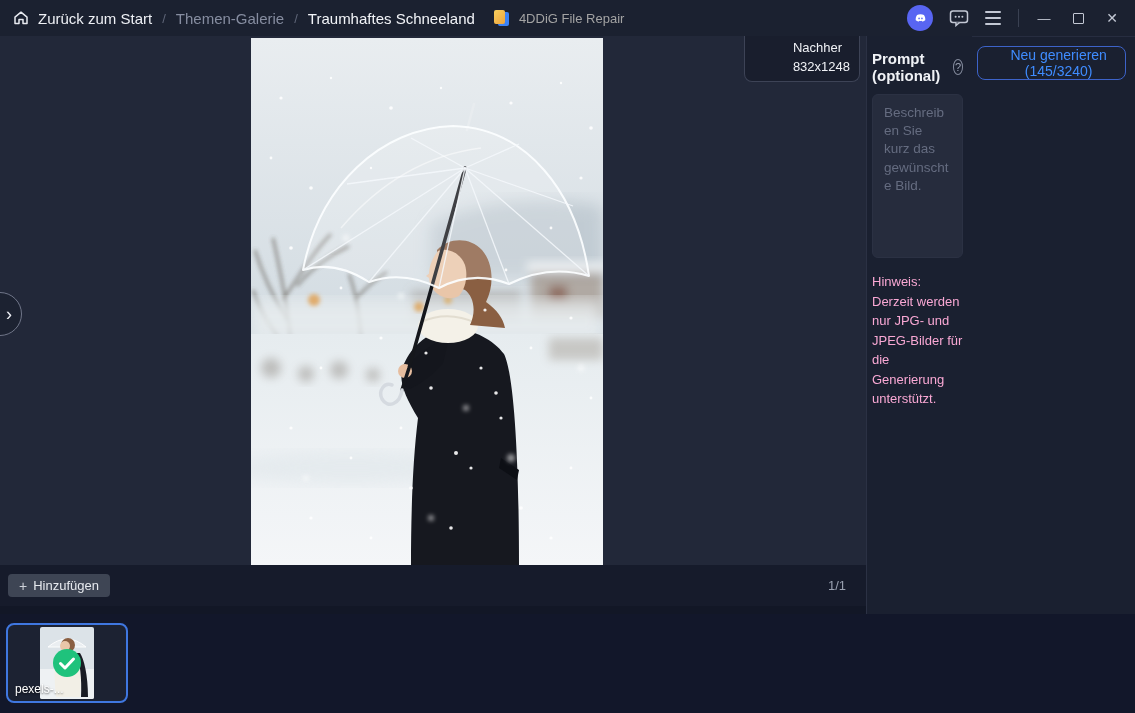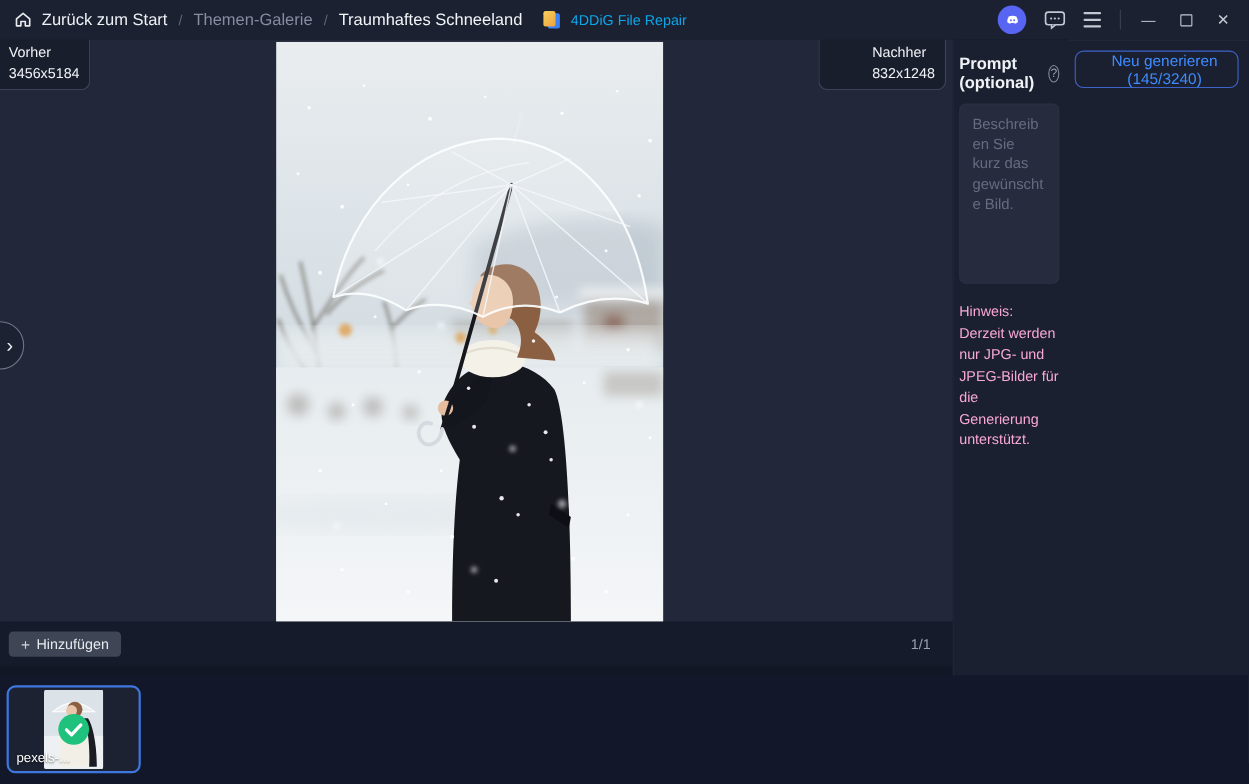--- a/index.html
+++ b/index.html
@@ -12,21 +12,21 @@
   .titlebar { height:36px; background:#1b2130; display:flex; align-items:center; padding-left:12px; flex:0 0 36px; }
   .home-ic { width:18px; height:18px; display:flex; align-items:center; justify-content:center; margin-right:8px; cursor:pointer; }
   .tb-back { font-size:15px; color:#eef0f5; cursor:pointer; }
   .tb-sep { font-size:13px; color:#5f6678; margin:0 10px; }
   .tb-crumb-muted { font-size:15px; color:#868da0; cursor:pointer; }
   .tb-crumb { font-size:15px; color:#f2f4f8; }
   .app-badge { display:flex; align-items:center; margin-left:18px; }
   .app-ic { position:relative; width:18px; height:18px; margin-right:8px; }
   .app-ic .back { position:absolute; left:5px; top:3px; width:11px; height:14px; background:#3b82f6; border-radius:2px; }
   .app-ic .front { position:absolute; left:1px; top:1px; width:11px; height:14px; background:linear-gradient(135deg,#f8d05e,#eda33d); border-radius:2px; }
-  .app-name { font-size:13px; color:#0ea5e9; }
+  .app-name { font-size:13px; color:#a3a3a3; }
   .tb-spacer { flex:1; }
   .tb-right { display:flex; align-items:center; height:36px; padding-right:6px; }
   .tb-btn { width:34px; height:36px; display:flex; align-items:center; justify-content:center; color:#c3c8d4; cursor:pointer; }
   .discord { width:26px; height:26px; border-radius:50%; background:#5865f2; display:flex; align-items:center; justify-content:center; margin-right:9px; cursor:pointer; }
   .tb-vsep { width:1px; height:18px; background:#3a4152; margin:0 8px; }
   .ham { display:flex; flex-direction:column; gap:4px; }
   .ham i { display:block; width:16px; height:2px; background:#c3c8d4; border-radius:1px; }
   .max-box { width:11px; height:11px; border:1.5px solid #c3c8d4; border-radius:1px; }
   .min-glyph { font-size:13px; line-height:1; }
   .close-glyph { font-size:14px; line-height:1; }
@@ -276,24 +276,20 @@
               <circle cx="95" cy="200" r="3.5"></circle>
                 <circle cx="260" cy="420" r="4"></circle>
                 <circle cx="180" cy="480" r="3"></circle>
               <circle cx="330" cy="330" r="3.5"></circle>
                 <circle cx="55" cy="440" r="3"></circle>
                 <circle cx="215" cy="370" r="3"></circle>
             </g>
           </svg>
         </div>
 
-        <div class="size-tag tag-before">
-          <div>Vorher</div>
-          <div>3456x5184</div>
-        </div>
         <div class="size-tag tag-after">
           <div>Nachher</div>
           <div>832x1248</div>
         </div>
 
         <button class="collapse-btn">
           <span>›</span>
         </button>
       </div>
 

